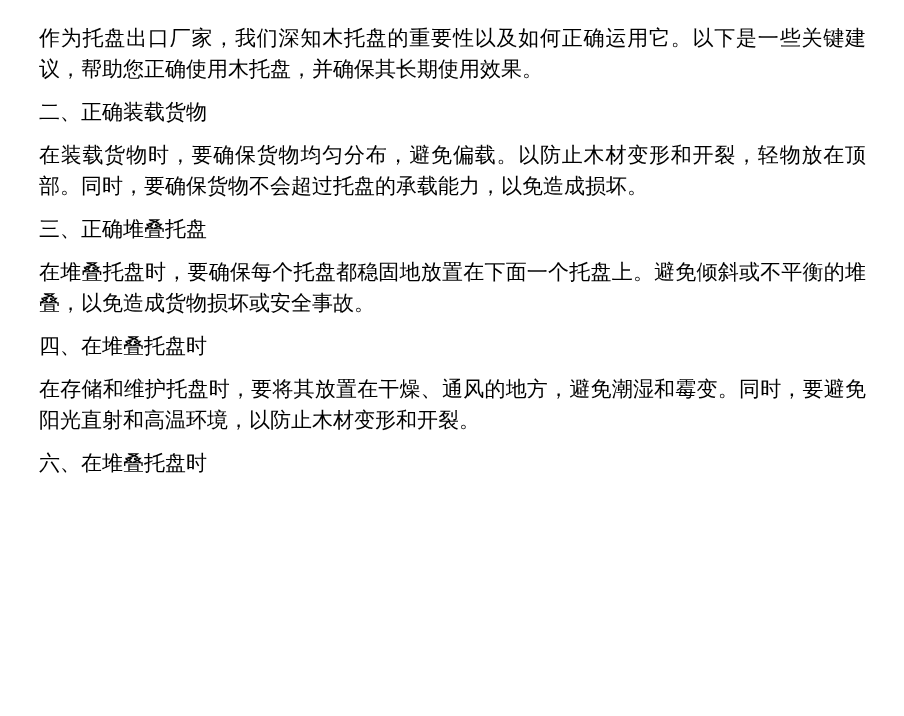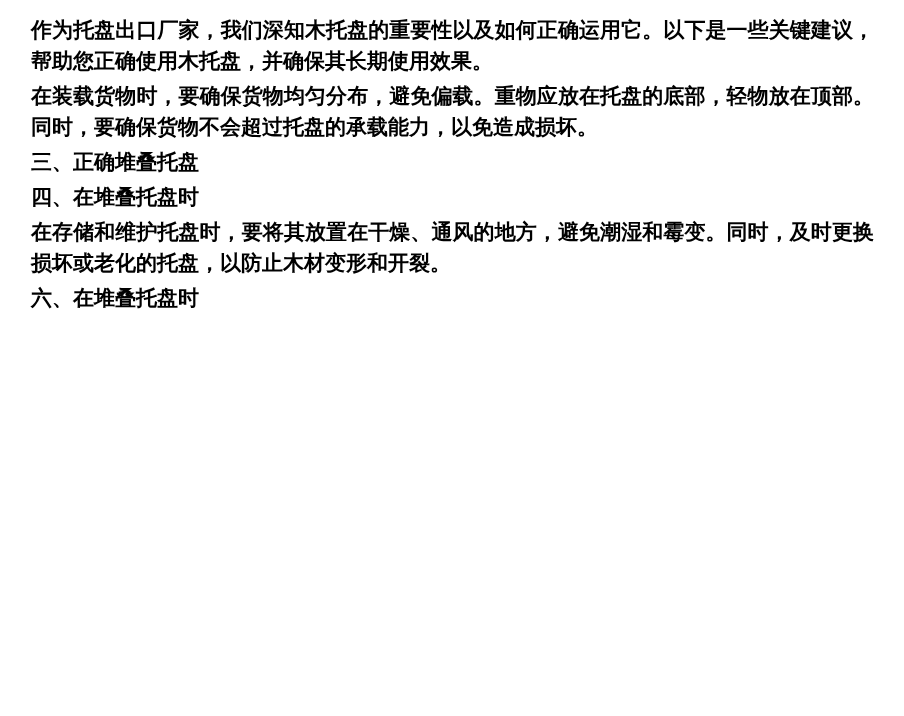--- a/index.html
+++ b/index.html
@@ -21,30 +21,32 @@
     padding: 11px 26px 0 27px;
     font-family: "Liberation Serif", "DejaVu Serif", serif;
     font-size: 21px;
     line-height: 31px;
     color: #000000;
     text-align: justify;
     text-justify: inter-ideograph;
     word-break: break-all;
   }
   .doc p {
-    margin: 4px;
+    margin: 12px;
     padding: 0;
-    font-weight: bold;
+    font-weight: normal;
   }
 </style>
 </head>
 <body>
 
 <div class="page">
   <div class="doc">
     <p>作为托盘出口厂家，我们深知木托盘的重要性以及如何正确运用它。以下是一些关键建议，帮助您正确使用木托盘，并确保其长期使用效果。</p>
-    <p>在装载货物时，要确保货物均匀分布，避免偏载。重物应放在托盘的底部，轻物放在顶部。同时，要确保货物不会超过托盘的承载能力，以免造成损坏。</p>
+    <p>二、正确装载货物</p>
+    <p>在装载货物时，要确保货物均匀分布，避免偏载。以防止木材变形和开裂，轻物放在顶部。同时，要确保货物不会超过托盘的承载能力，以免造成损坏。</p>
     <p>三、正确堆叠托盘</p>
+    <p>在堆叠托盘时，要确保每个托盘都稳固地放置在下面一个托盘上。避免倾斜或不平衡的堆叠，以免造成货物损坏或安全事故。</p>
     <p>四、在堆叠托盘时</p>
-    <p>在存储和维护托盘时，要将其放置在干燥、通风的地方，避免潮湿和霉变。同时，及时更换损坏或老化的托盘，以防止木材变形和开裂。</p>
+    <p>在存储和维护托盘时，要将其放置在干燥、通风的地方，避免潮湿和霉变。同时，要避免阳光直射和高温环境，以防止木材变形和开裂。</p>
     <p>六、在堆叠托盘时</p>
   </div>
 </div>
 
 </body></html>

